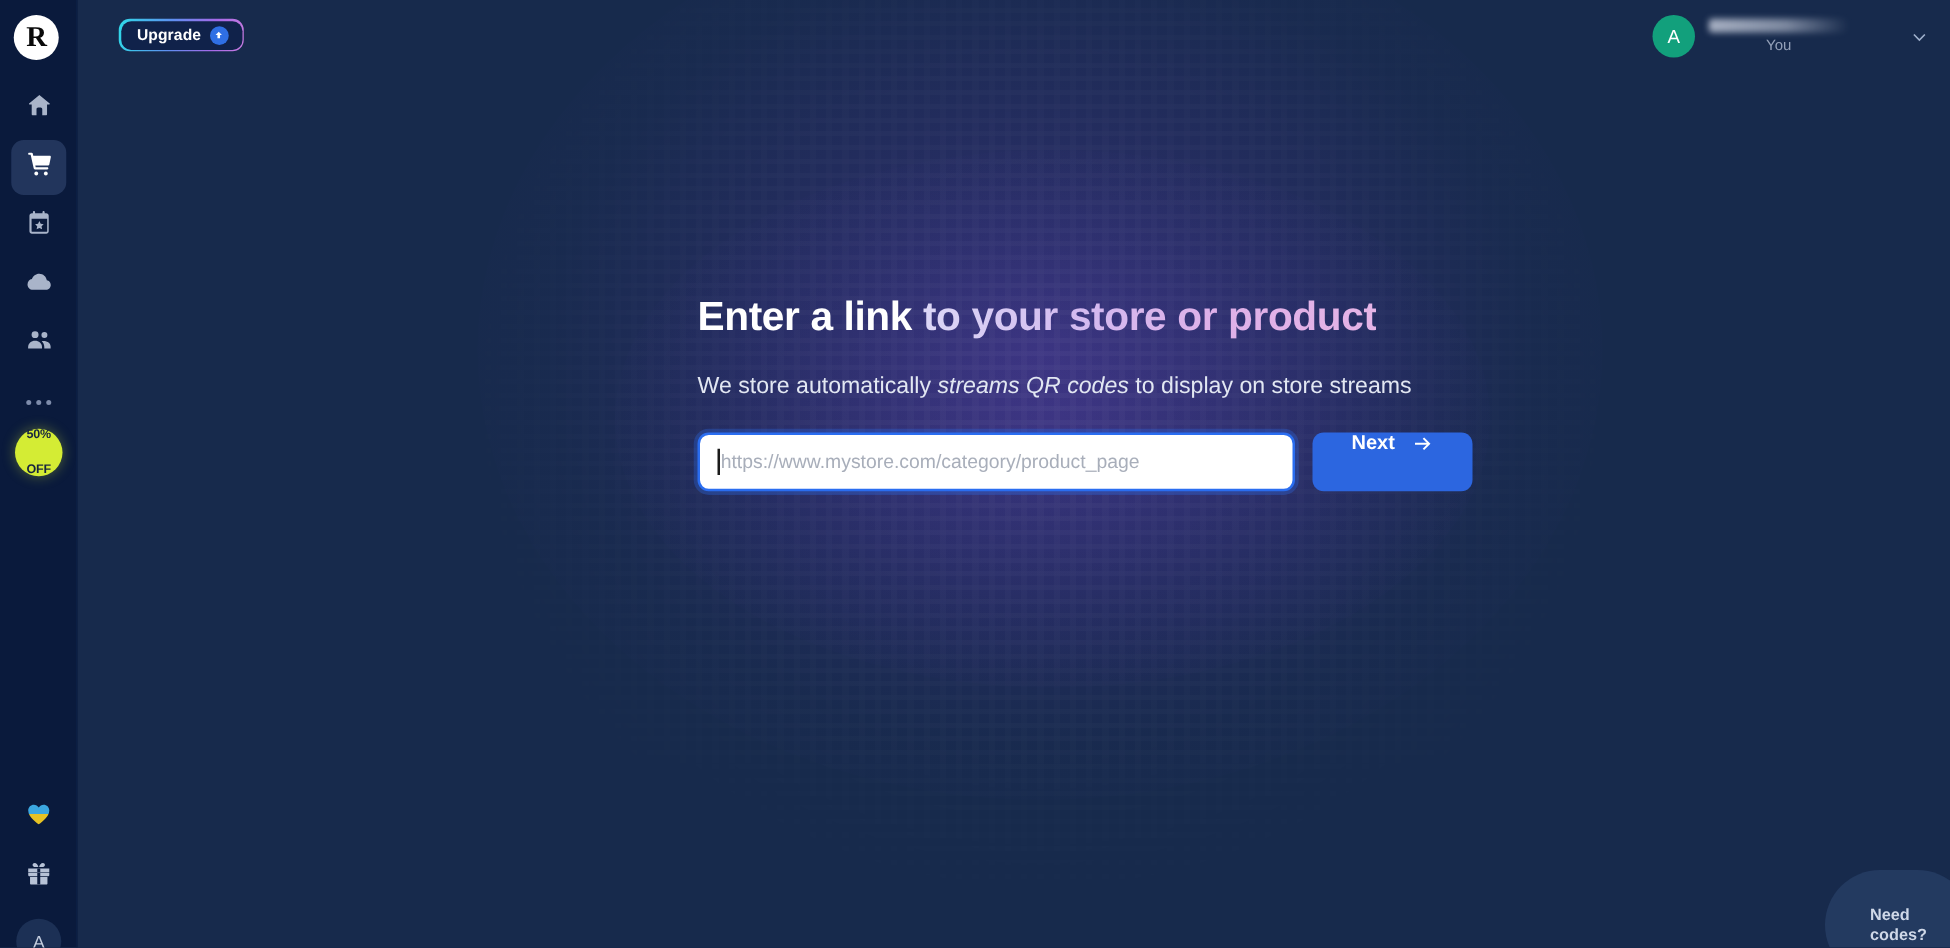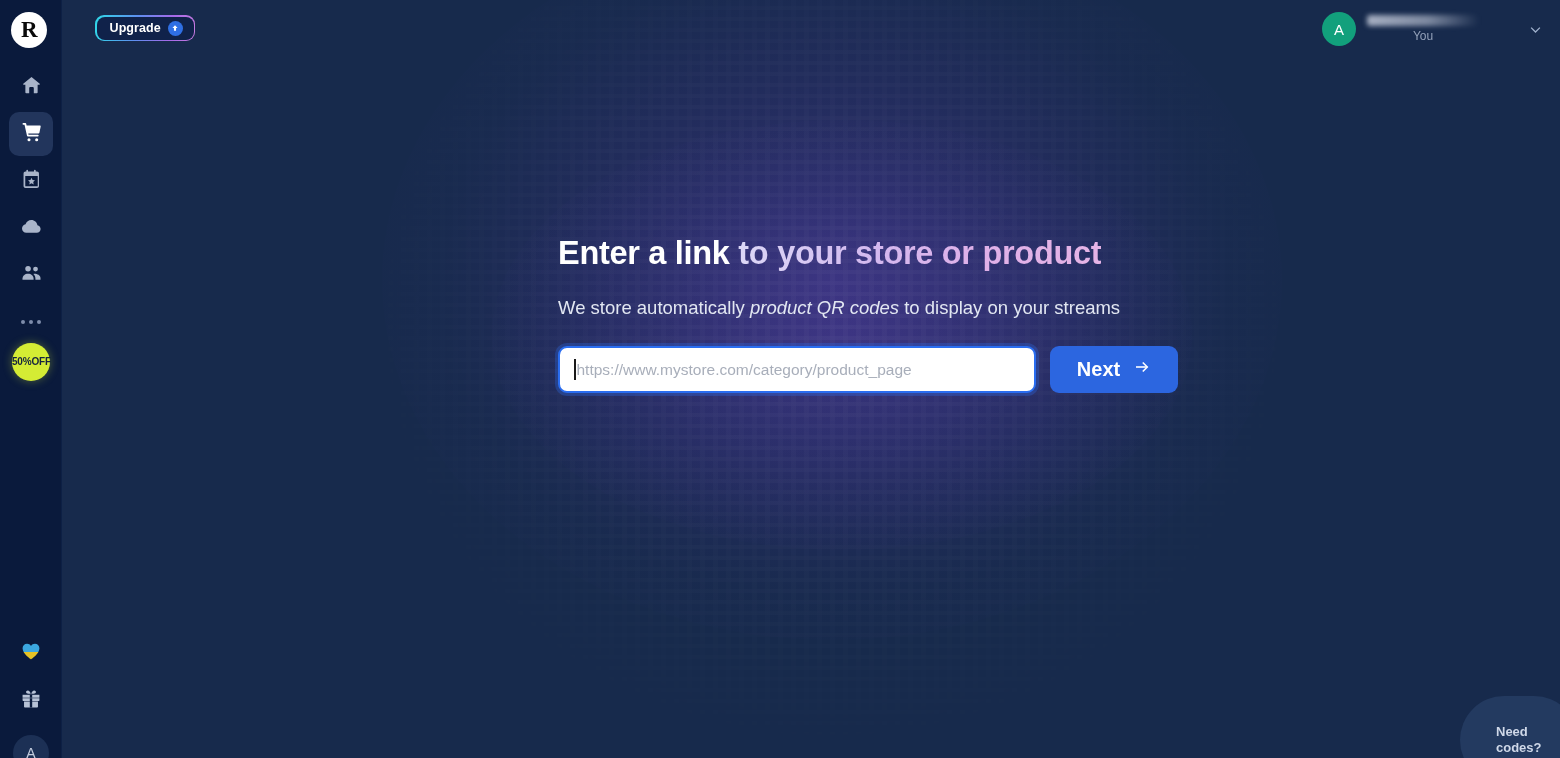--- a/index.html
+++ b/index.html
@@ -77,21 +77,21 @@
   }
 
   .offer-badge {
     position: absolute;
     top: 343px; left: 12px;
     width: 38px; height: 38px;
     border-radius: 50%;
     background: #d4ec34;
     color: #16243f;
     display: flex;
-    flex-direction: row;
+    flex-direction: column;
     align-items: center;
     justify-content: space-between;
     font-size: 10px;
     font-weight: bold;
     line-height: 10px;
     letter-spacing: -0.2px;
     cursor: pointer;
     box-shadow: 0 0 10px rgba(212,236,52,0.35);
   }
 
@@ -321,24 +321,24 @@
   }
   .field-input::placeholder { color: #a8aeba; }
 
   .next-btn {
     width: 128px; height: 47px;
     border: 0;
     border-radius: 9px;
     background: #2c66e0;
     color: #ffffff;
     font-family: "Liberation Sans", sans-serif;
-    font-size: 20px;
+    font-size: 16px;
     font-weight: bold;
     display: flex;
-    align-items: center;
+    align-items: flex-start;
     justify-content: center;
     gap: 13px;
     cursor: pointer;
   }
   .next-btn svg { width: 18px; height: 18px; stroke: #fff; fill: none; stroke-width: 2.1; }
 
   
   .help {
     position: absolute;
     right: -18px; bottom: -26px;
@@ -497,21 +497,21 @@
     </span>
   </div>
 
   <div class="content">
 
     <h1 class="headline">
       <span class="w">Enter a link</span><span class="g"> to your store or product</span>
     </h1>
 
     <p class="subhead">
-      <span>We store automatically </span><em>product QR codes</em><span> to display on your streams</span>
+      <span>We store automatically </span><em>streams QR codes</em><span> to display on store streams</span>
     </p>
 
     <div class="form-row">
       <div class="field-shell">
         <span class="caret"></span>
         <input class="field-input" type="text" placeholder="https://www.mystore.com/category/product_page" style="">
       </div>
       <button class="next-btn">
         <span>Next</span>
         <span>

